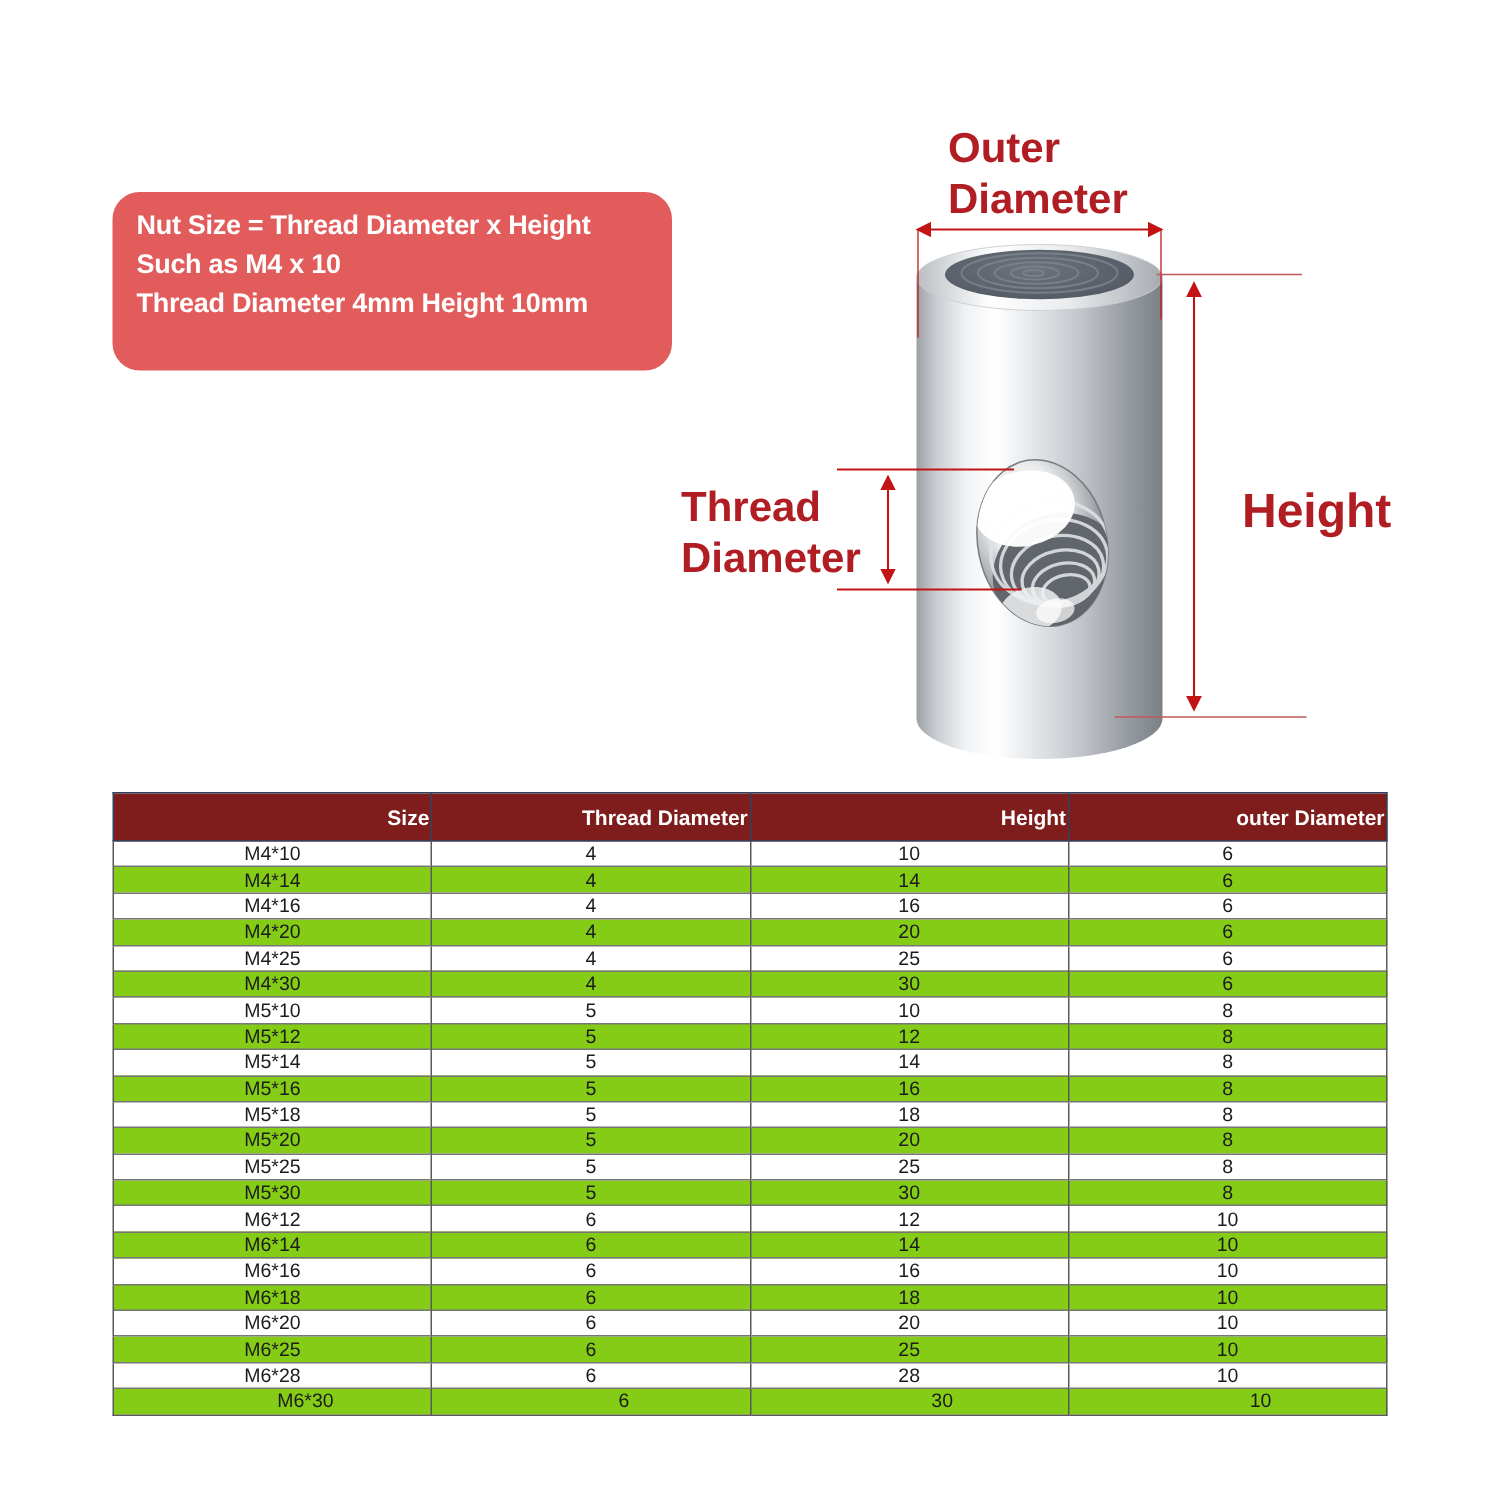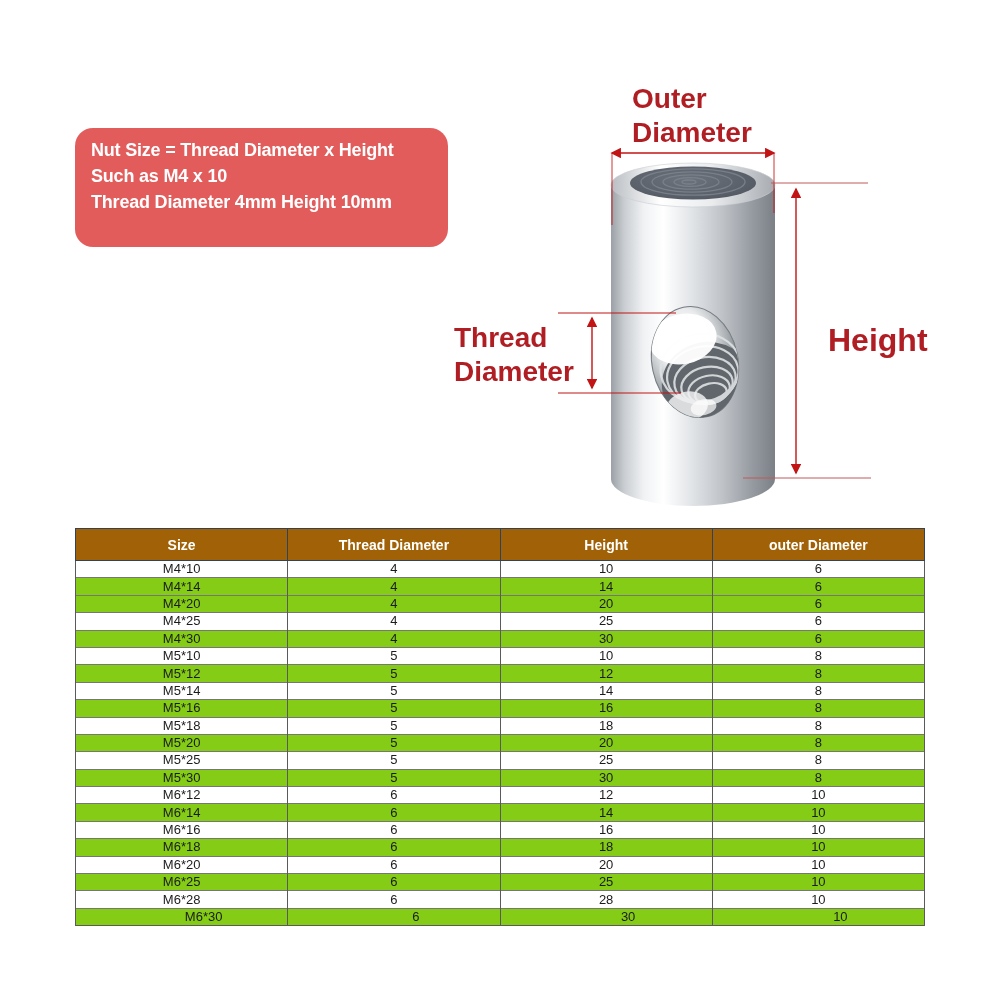--- a/index.html
+++ b/index.html
@@ -13,22 +13,22 @@
             line-height:26px;white-space:nowrap;letter-spacing:-0.2px;}
 
   
   .diagram{position:absolute;left:440px;top:55px;}
   .dim-label{font-family:"Liberation Sans",sans-serif;font-weight:bold;fill:#b01e24;}
 
   
   .size-table{position:absolute;left:75px;top:528px;width:850px;
               border-collapse:collapse;table-layout:fixed;text-align:center;
               font-size:13px;color:#1c1c1c;}
-  .size-table th{background:#a16207;color:#ffffff;font-weight:bold;font-size:14px;
-                 height:29px;border:1px solid #31425c;}
+  .size-table th{background:#7f1d1d;color:#ffffff;font-weight:bold;font-size:14px;
+                 height:29px;border:1px solid #31425c;text-align:right;}
   .size-table td{height:16.4px;padding:0;line-height:16px;
                  border-left:1px solid #5a5a5a;border-right:1px solid #5a5a5a;
                  border-top:1px solid #767676;}
   .size-table tbody tr:last-child td{border-bottom:1px solid #5a5a5a;padding-left:44px;}
   .size-table tbody tr.stripe{background:#84cc16;}
 </style>
 </head>
 <body>
 
 <div id="page">
@@ -147,20 +147,26 @@
           <td>4</td>
           <td>10</td>
           <td>6</td>
         </tr>
         <tr class="stripe">
           <td>M4*14</td>
           <td>4</td>
           <td>14</td>
           <td>6</td>
         </tr>
+        <tr>
+          <td>M4*16</td>
+          <td>4</td>
+          <td>16</td>
+          <td>6</td>
+        </tr>
         <tr class="stripe">
           <td>M4*20</td>
           <td>4</td>
           <td>20</td>
           <td>6</td>
         </tr>
         <tr>
           <td>M4*25</td>
           <td>4</td>
           <td>25</td>

